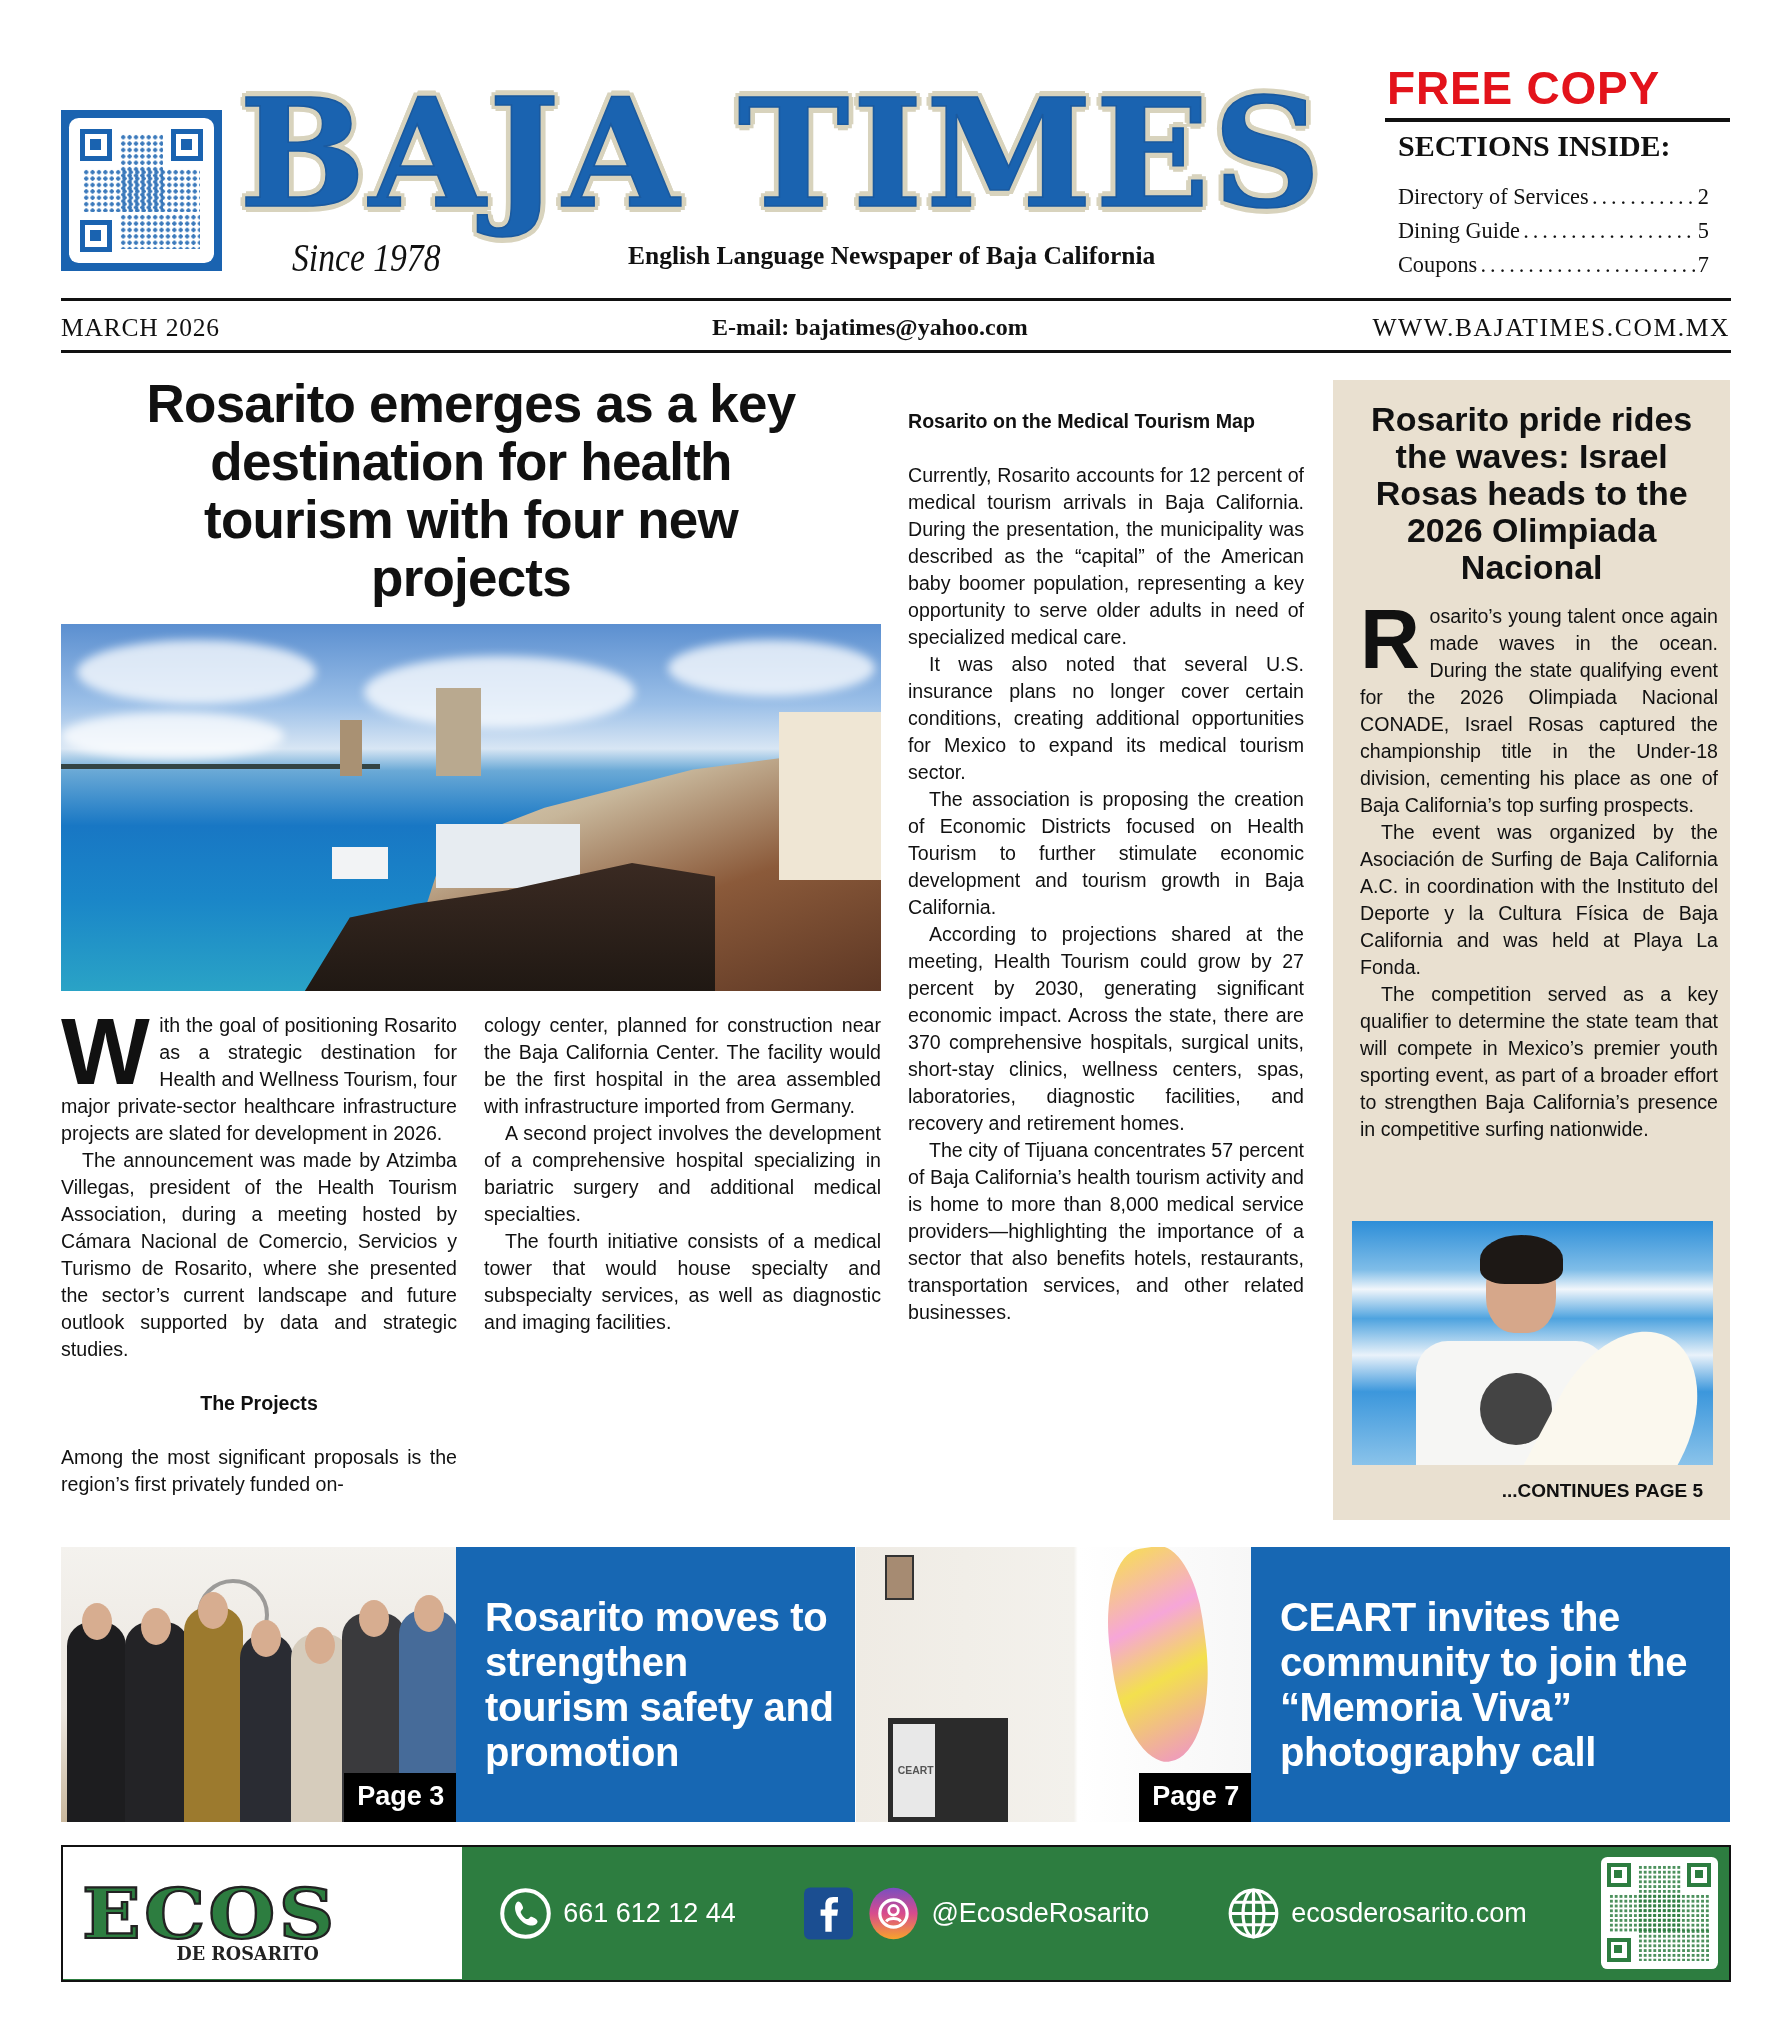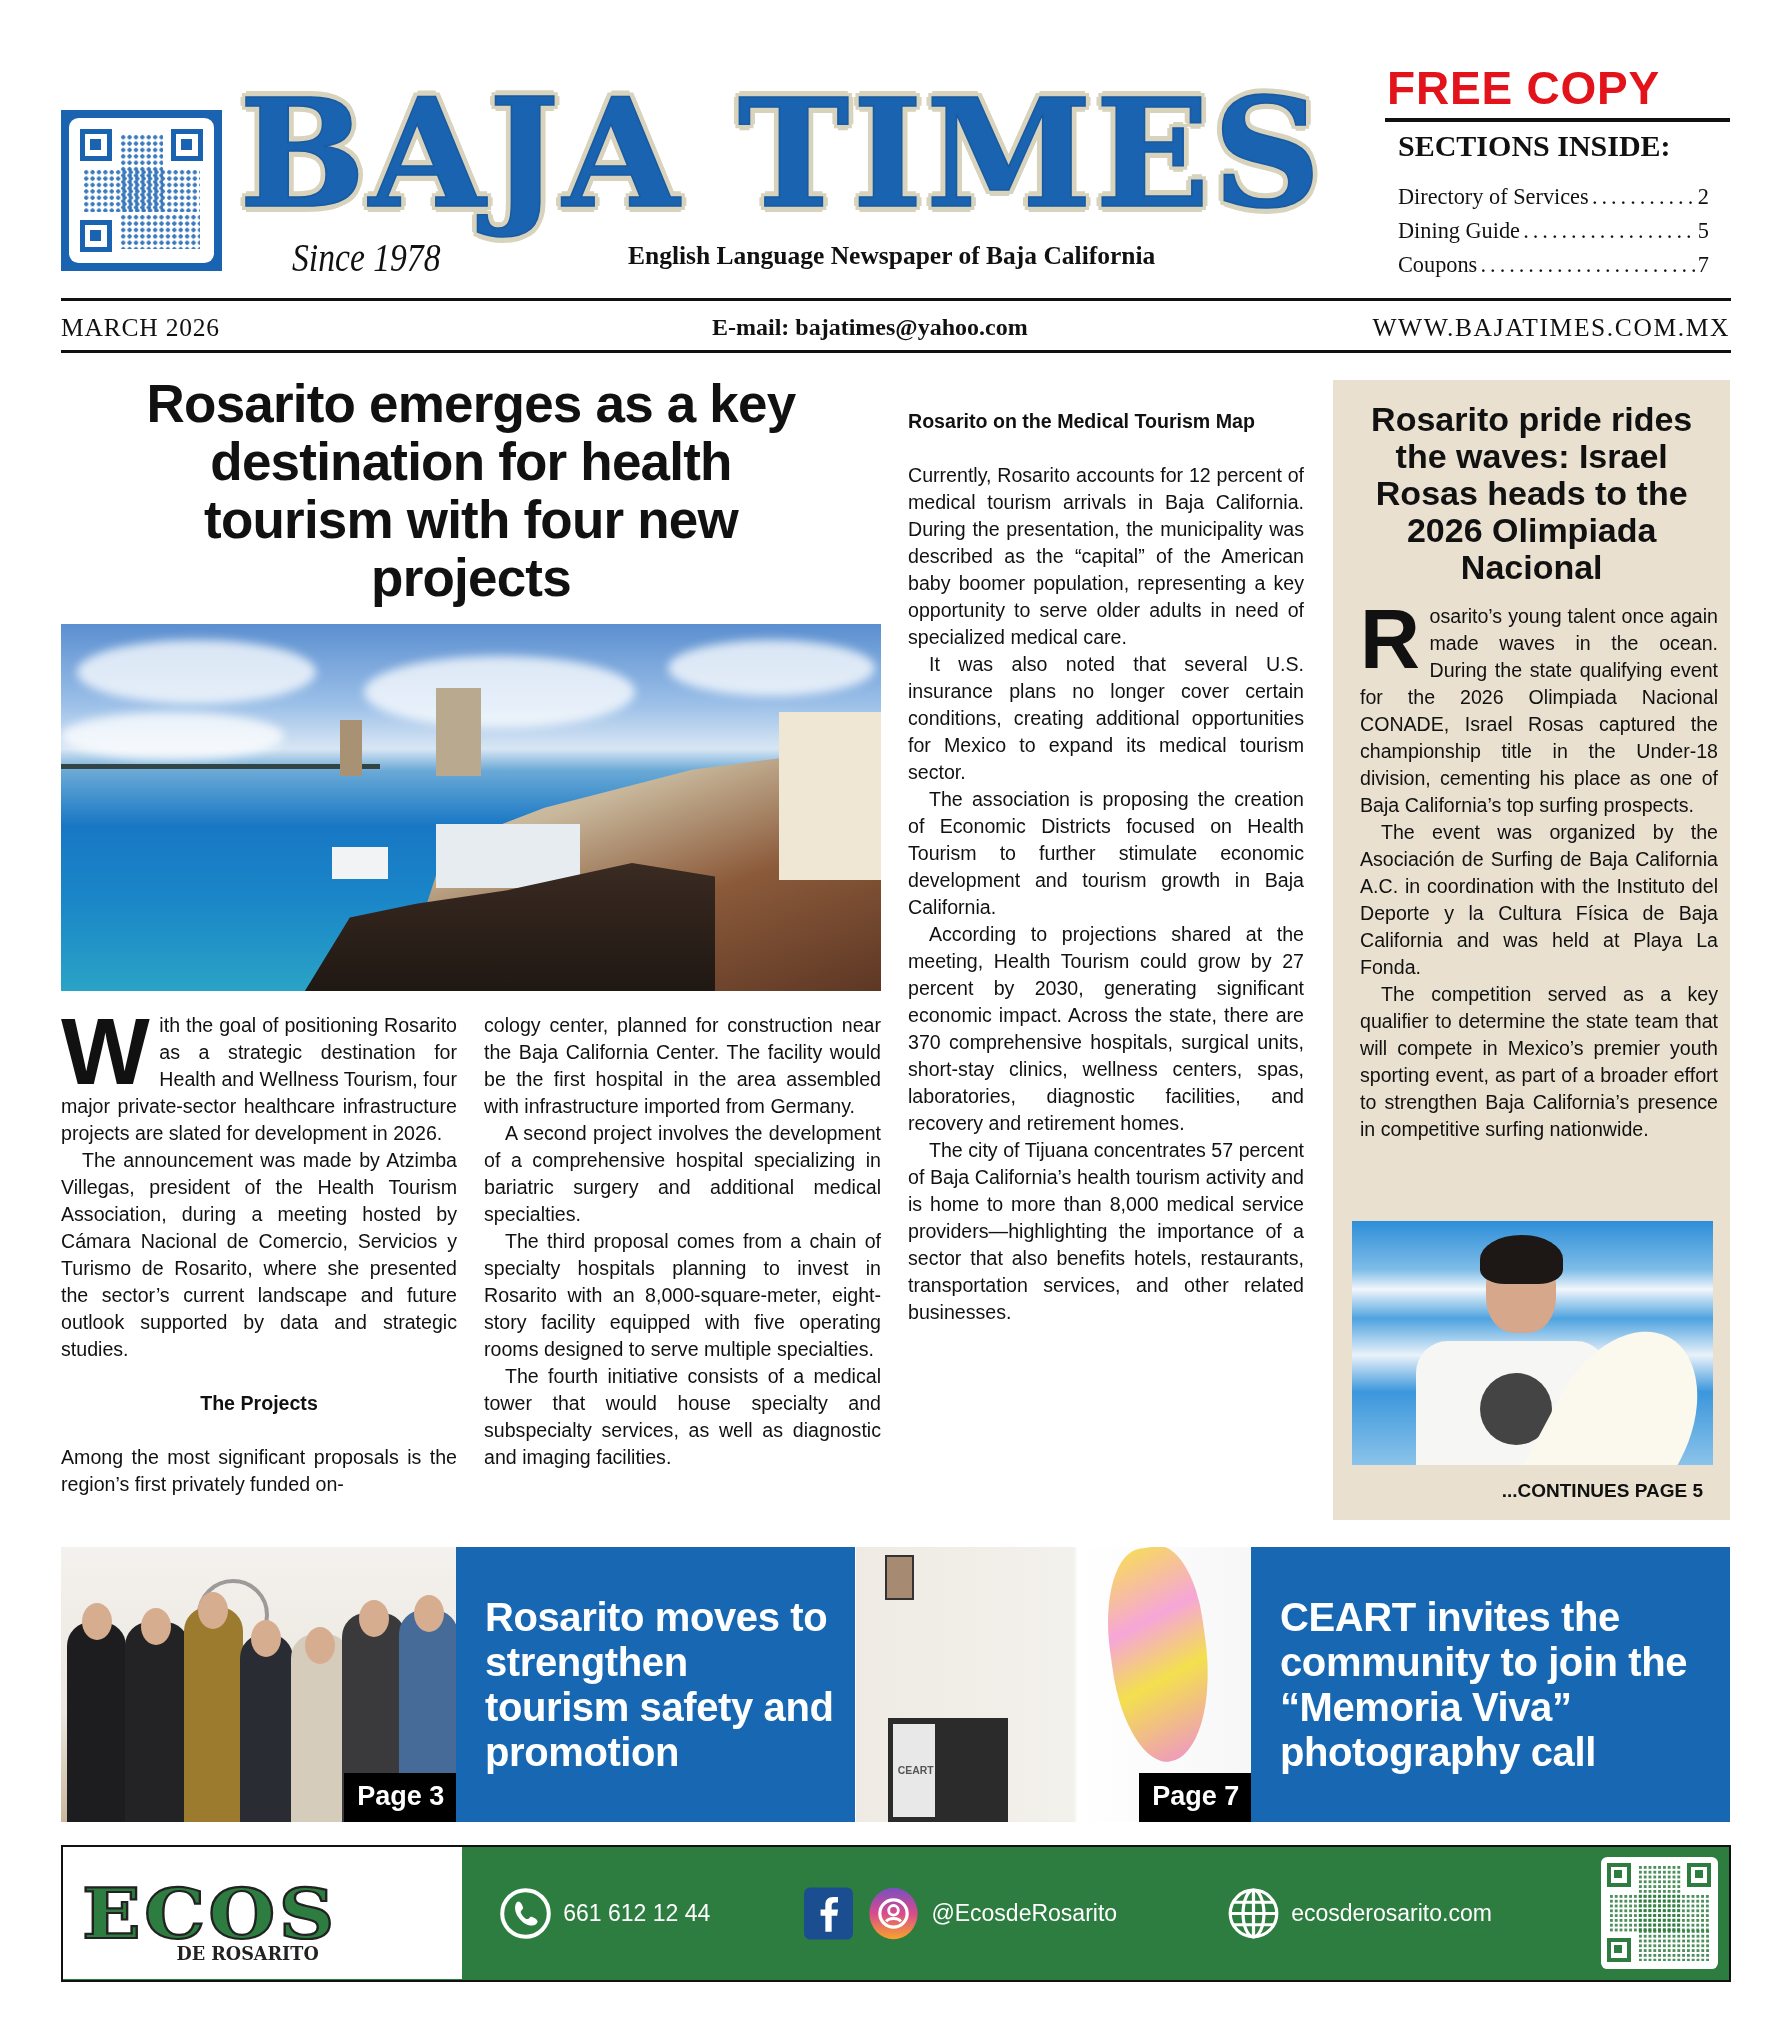--- a/index.html
+++ b/index.html
@@ -88,21 +88,21 @@
   .ceart-door { position: absolute; left: 32px; top: 171px; width: 120px; height: 104px; background: #2b2b2b; }
   .ceart-sign { position: absolute; left: 37px; top: 177px; width: 42px; height: 93px; background: #e8e8e8; }
   .ceart-sign span { position:absolute; left:4.8px; top:41px; font-weight:bold; font-size: 10.4px; color:#555; }
   .alebrije { position: absolute; left: 255px; top: 0; width: 96px; height: 215px; background: linear-gradient(160deg,#f7e24b 0%, #f6a6d8 35%, #f3e04e 60%, #ee8fd0 100%); border-radius: 50% 40% 60% 50%; transform: rotate(-8deg); }
 
   
   .ad { position: absolute; left: 61px; top: 1845px; width: 1670px; height: 137px; border: 2.4px solid #111; background: #2d7d40; }
   .ad-logo-box { position: absolute; left: 0; top: 0; width: 399px; height: 132px; background: #fff; }
   .ad-logo { position: absolute; left: 19px; top: 29px; font-family: "DejaVu Serif", serif; font-weight: bold; font-size: 77px; letter-spacing: 3.2px; color: #2d7d40; -webkit-text-stroke: 2.4px #222; line-height: 1; transform: scaleY(.9); }
   .ad-logo-sub { position: absolute; left: 107px; top: 96px; background: #fff; padding: 0 6.4px; font-family: "DejaVu Serif", serif; font-weight: bold; font-size: 17.6px; color: #222; }
-  .ad-item { position: absolute; top: 40px; display: flex; align-items: center; color: #fff; font-size: 23px; }
+  .ad-item { position: absolute; top: 40px; display: flex; align-items: center; color: #fff; font-size: 27px; }
   .ad-icon { width: 53px; height: 53px; margin-right: 11.2px; display: flex; align-items: center; justify-content: center; }
   .ad-qr { position: absolute; right: 11.2px; top: 9.6px; width: 117px; height: 112px; background: #fff; border-radius: 6.4px; }
   .ad-qr .qr-fp { border-color: #2d7d40; width: 24px; height: 24px; border-width: 4.8px; }
   .ad-qr .qr-fp::after { background: #2d7d40; left: 3.2px; top: 3.2px; width: 8px; height: 8px; }
   .ad-qr .qr-dots { left: 11.2px; top: 11.2px; right: 11.2px; bottom: 11.2px; background-image: radial-gradient(circle, #2d7d40 1.6px, transparent 1.9px); background-size: 4.8px 4.8px; }
 </style>
 </head>
 <body>
 
 <div class="qr-top">
@@ -169,21 +169,20 @@
 <div class="col col-1">
   <p class="noindent"><span class="dropcap">W</span><span>ith the goal of positioning Rosarito as a strategic destination for Health and Wellness Tourism, four major private-sector healthcare infrastructure projects are slated for development in 2026.</span></p>
   <p>The announcement was made by Atzimba Villegas, president of the Health Tourism Association, during a meeting hosted by Cámara Nacional de Comercio, Servicios y Turismo de Rosarito, where she presented the sector’s current landscape and future outlook supported by data and strategic studies.</p>
   <p class="subhead">The Projects</p>
   <p class="noindent">Among the most significant proposals is the region’s first privately funded on-</p>
 </div>
 
 <div class="col col-2">
   <p class="noindent">cology center, planned for construction near the Baja California Center. The facility would be the first hospital in the area assembled with infrastructure imported from Germany.</p>
   <p>A second project involves the development of a comprehensive hospital specializing in bariatric surgery and additional medical specialties.</p>
-  <p>The third proposal comes from a chain of specialty hospitals planning to invest in Rosarito with an 8,000-square-meter, eight-story facility equipped with five operating rooms designed to serve multiple specialties.</p>
   <p>The fourth initiative consists of a medical tower that would house specialty and subspecialty services, as well as diagnostic and imaging facilities.</p>
 </div>
 
 <div class="col col-3">
   <div class="subhead-top">Rosarito on the Medical Tourism Map</div>
   <p class="noindent">Currently, Rosarito accounts for 12 percent of medical tourism arrivals in Baja California. During the presentation, the municipality was described as the “capital” of the American baby boomer population, representing a key opportunity to serve older adults in need of specialized medical care.</p>
   <p>It was also noted that several U.S. insurance plans no longer cover certain conditions, creating additional opportunities for Mexico to expand its medical tourism sector.</p>
   <p>The association is proposing the creation of Economic Districts focused on Health Tourism to further stimulate economic development and tourism growth in Baja California.</p>
   <p>According to projections shared at the meeting, Health Tourism could grow by 27 percent by 2030, generating significant economic impact. Across the state, there are 370 comprehensive hospitals, surgical units, short-stay clinics, wellness centers, spas, laboratories, diagnostic facilities, and recovery and retirement homes.</p>
   <p>The city of Tijuana concentrates 57 percent of Baja California’s health tourism activity and is home to more than 8,000 medical service providers—highlighting the importance of a sector that also benefits hotels, restaurants, transportation services, and other related businesses.</p>

